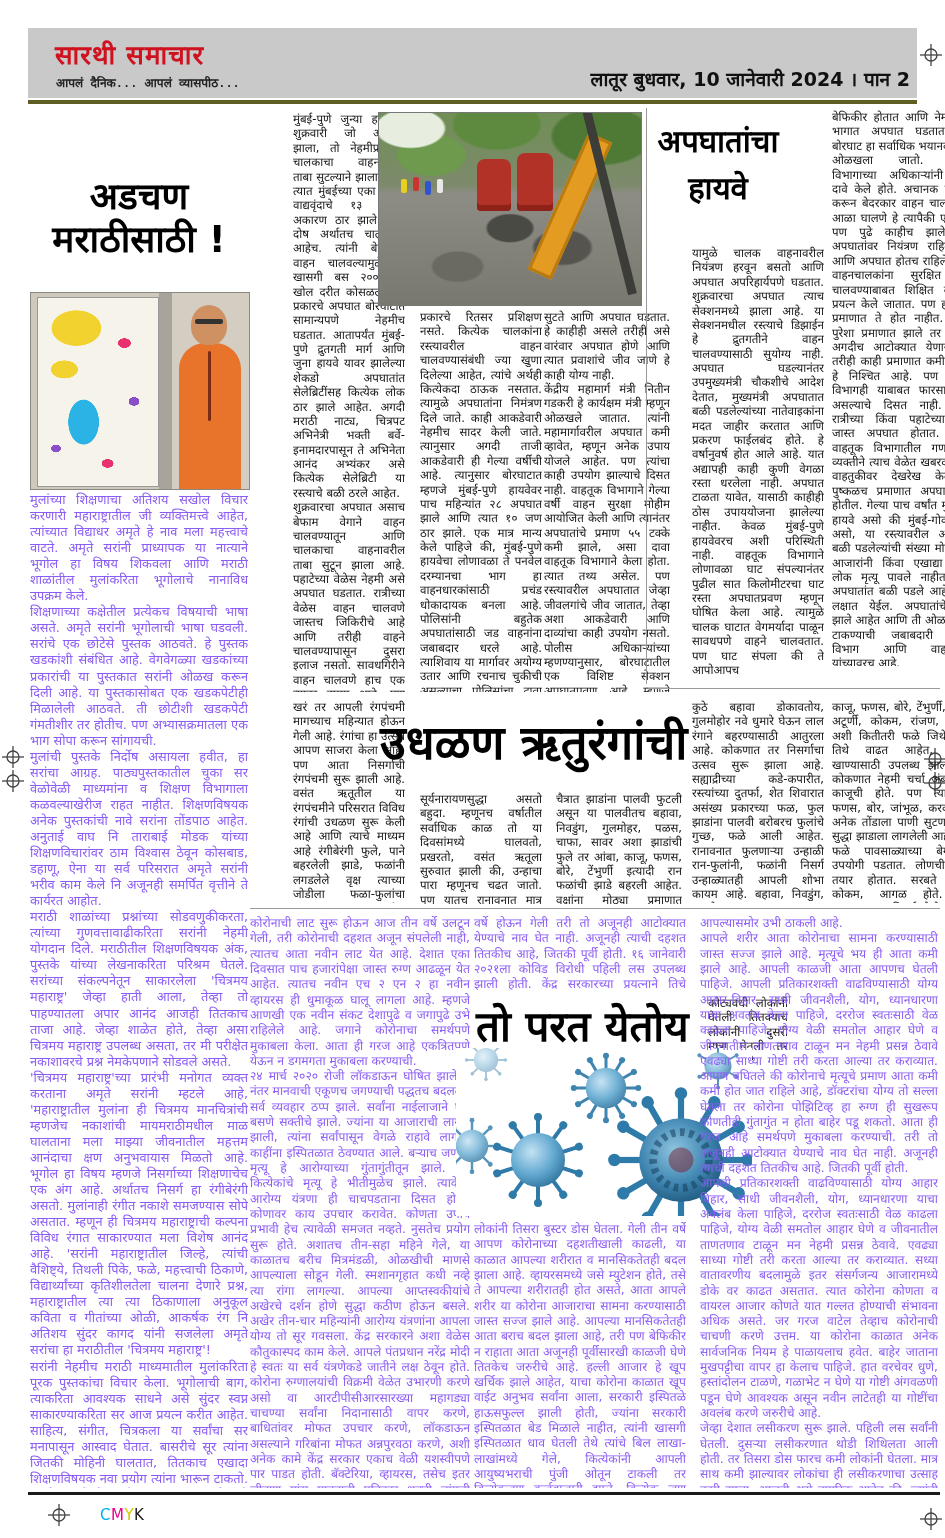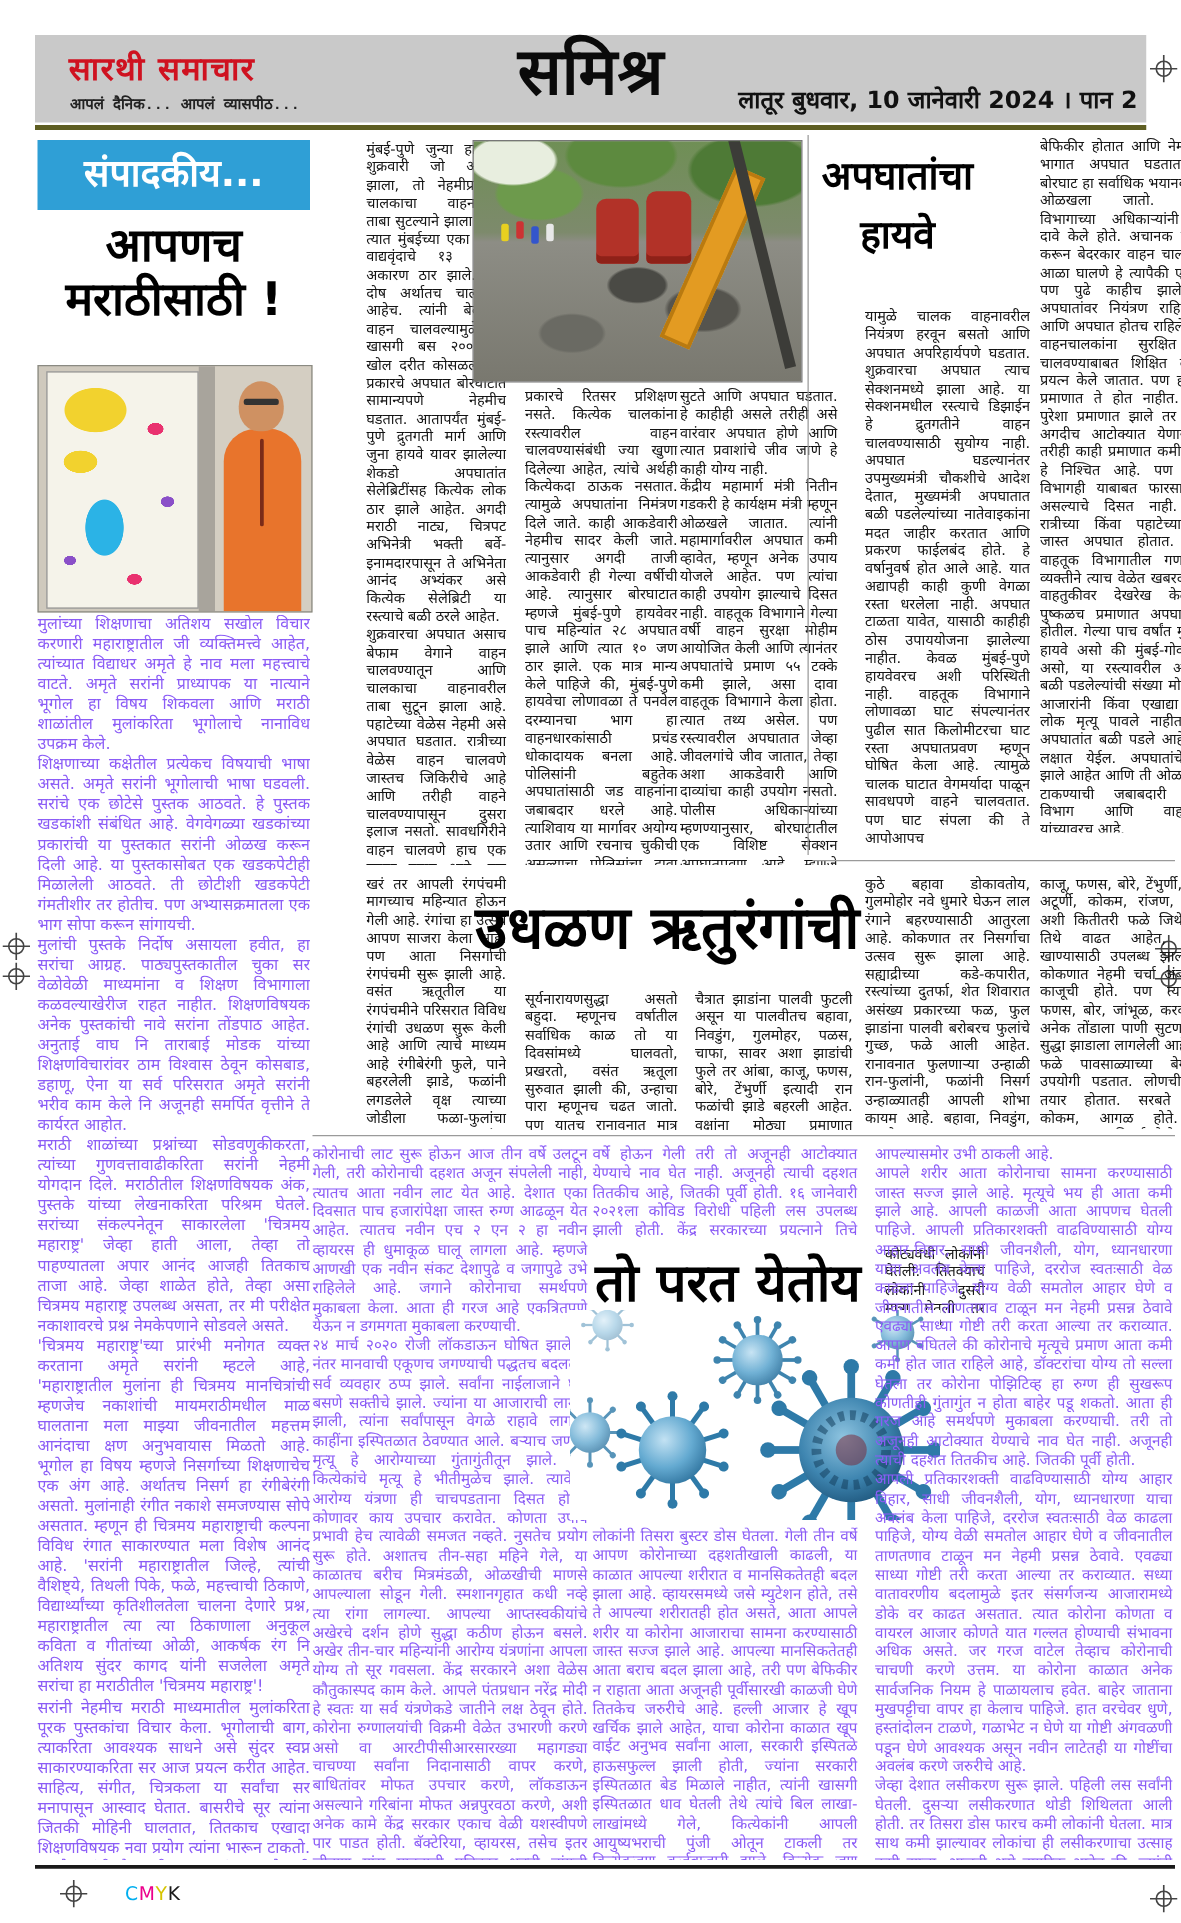--- a/index.html
+++ b/index.html
@@ -76,21 +76,20 @@
   <div class="abs cmyk" style="left:55px;top:44px;"><span class="c">C</span><span class="m">M</span><span class="y">Y</span><span class="k">K</span></div>
   <svg class="abs regmark" style="left:920px;top:44px;" viewBox="0 0 22 22">
       <circle cx="11" cy="11" r="6" fill="none" stroke="#444" stroke-width="1.3"></circle>
       <line x1="11" y1="0" x2="11" y2="22" stroke="#444" stroke-width="1.3"></line>
       <line x1="0" y1="11" x2="22" y2="11" stroke="#444" stroke-width="1.3"></line>
     </svg>
 
   <div class="abs masthead"></div>
   <div class="abs brand">सारथी समाचार</div>
   <div class="abs tagline">आपलं दैनिक... आपलं व्यासपीठ...</div>
-  <div class="abs paper-title">समिश्र</div>
   <div class="abs dateline">लातूर बुधवार, 10 जानेवारी 2024 । पान 2</div>
   <div class="abs rule-olive"></div>
 
   <svg class="abs regmark" style="left:2px;top:746px;" viewBox="0 0 22 22">
       <circle cx="11" cy="11" r="6" fill="none" stroke="#444" stroke-width="1.3"></circle>
       <line x1="11" y1="0" x2="11" y2="22" stroke="#444" stroke-width="1.3"></line>
       <line x1="0" y1="11" x2="22" y2="11" stroke="#444" stroke-width="1.3"></line>
     </svg>
   <svg class="abs regmark" style="left:2px;top:770px;" viewBox="0 0 22 22">
       <circle cx="11" cy="11" r="6" fill="none" stroke="#444" stroke-width="1.3"></circle>
@@ -101,22 +100,21 @@
       <circle cx="11" cy="11" r="6" fill="none" stroke="#444" stroke-width="1.3"></circle>
       <line x1="11" y1="0" x2="11" y2="22" stroke="#444" stroke-width="1.3"></line>
       <line x1="0" y1="11" x2="22" y2="11" stroke="#444" stroke-width="1.3"></line>
     </svg>
   <svg class="abs regmark" style="left:924px;top:772px;" viewBox="0 0 22 22">
       <circle cx="11" cy="11" r="6" fill="none" stroke="#444" stroke-width="1.3"></circle>
       <line x1="11" y1="0" x2="11" y2="22" stroke="#444" stroke-width="1.3"></line>
       <line x1="0" y1="11" x2="22" y2="11" stroke="#444" stroke-width="1.3"></line>
     </svg>
 
-  <div class="abs kicker-box">संपादकीय...</div>
-  <div class="abs ed-headline">आपणच मराठीसाठी !</div>
+  <div class="abs ed-headline">अडचण मराठीसाठी !</div>
 
   <div class="abs ed-photo">
     <div class="ed-map"></div>
     <div class="ed-door"></div>
     <div class="ed-man-bg"></div>
     <div class="ed-body"></div>
     <div class="ed-mala"></div>
     <div class="ed-head"></div>
     <div class="ed-glasses"></div>
   </div>

